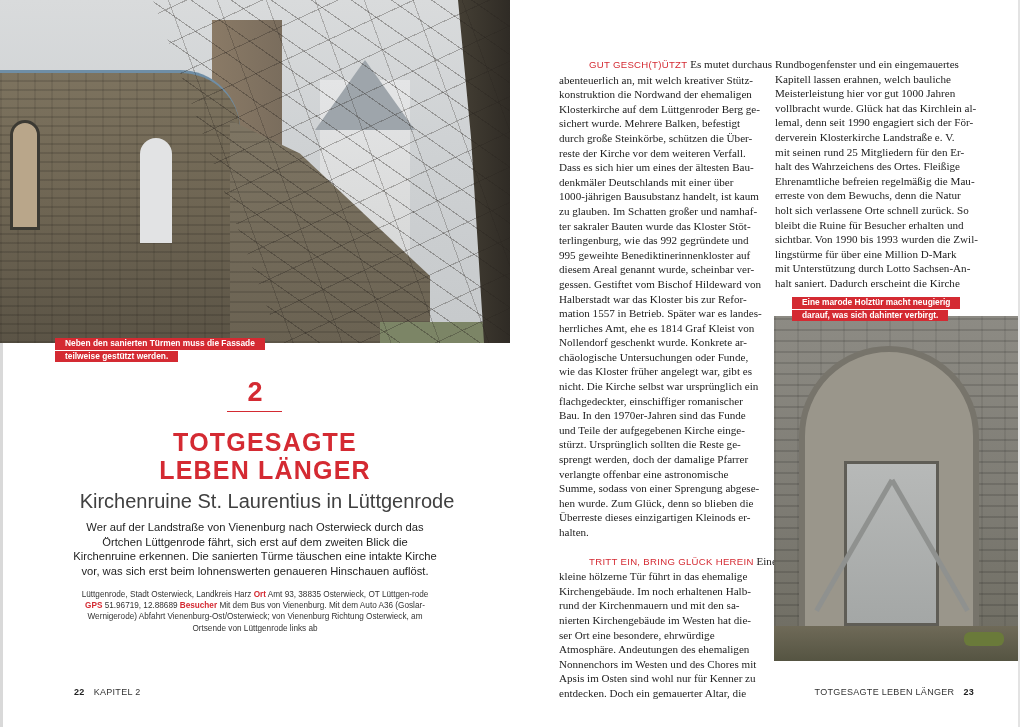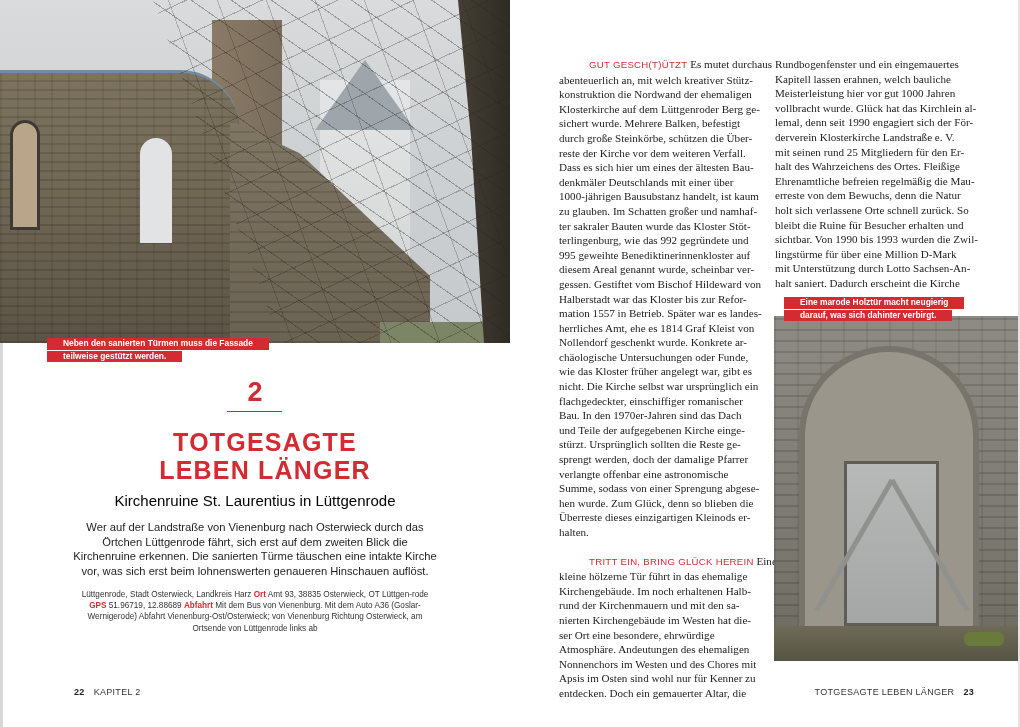--- a/index.html
+++ b/index.html
@@ -98,37 +98,37 @@
     position: absolute; left: 0; bottom: 0; width: 246px; height: 35px;
     background: linear-gradient(180deg, #6f6a58, #555442);
   }
   .photo-door .moss { position: absolute; left: 190px; bottom: 15px; width: 40px; height: 14px; background: #6a7a3a; border-radius: 6px; }
 
   
   .caption {
     position: absolute; font-family: "Liberation Sans", sans-serif; font-weight: bold;
     font-size: 8.4px; line-height: 11.5px; color: #fff;
   }
-  .caption span { background: #d42a32; padding: 0 16px; display: inline-block; margin-bottom: 1px; }
+  .caption span { background: #d42a32; padding: 0 10px; display: inline-block; margin-bottom: 1px; margin-left: 8px; }
   .caption-left { left: 47px; top: 338px; }
   .caption-right { left: 784px; top: 297px; }
 
   
   .chapter-num {
     position: absolute; left: 0; top: 375px; width: 510px; text-align: center;
     font-weight: bold; font-size: 27px; color: #d42a32; line-height: 34px;
   }
   .chapter-rule { position: absolute; left: 227px; top: 411px; width: 55px; height: 1px; background: #d42a32; }
   .title {
     position: absolute; left: 0; top: 428px; width: 510px; text-align: center;
     font-weight: bold; font-size: 25px; line-height: 28px; color: #d42a32; letter-spacing: 1.2px; padding-left: 20px;
   }
   .subtitle {
-    position: absolute; left: 0; top: 492px; width: 510px; text-align: center;
-    font-size: 15px; color: #000000; line-height: 18px;
+    position: absolute; left: 12px; top: 492px; width: 510px; text-align: center;
+    font-size: 20px; color: #404040; line-height: 18px;
   }
   .intro {
     position: absolute; left: 60px; top: 520px; width: 390px; text-align: center;
     font-size: 11.2px; line-height: 14.7px; color: #1e1e1e;
   }
   .info {
     position: absolute; left: 72px; top: 589px; width: 366px; text-align: center;
     font-size: 8.2px; line-height: 11.2px; color: #333;
   }
   .info .key { color: #d42a32; font-weight: bold; }
@@ -195,21 +195,21 @@
       <div>Kirchenruine erkennen. Die sanierten Türme täuschen eine intakte Kirche</div>
       <div>vor, was sich erst beim lohnenswerten genaueren Hinschauen auflöst.</div>
     </div>
 
     <div class="info">
       <span>Lüttgenrode, Stadt Osterwieck, Landkreis Harz</span>
       <span class="key">Ort</span>
       <span>Amt 93, 38835 Osterwieck, OT Lüttgen-rode</span>
       <span class="key">GPS</span>
       <span>51.96719, 12.88689</span>
-      <span class="key">Abfahrt</span>
+      <span class="key">Besucher</span>
       <span>Mit dem Bus von Vienenburg. Mit dem Auto A36 (Goslar-Wernigerode) Abfahrt Vienenburg-Ost/Osterwieck; von Vienenburg Richtung Osterwieck, am Ortsende von Lüttgenrode links ab</span>
     </div>
 
     <div class="footer footer-left">
       <span class="num">22</span><span class="gap"></span><span>KAPITEL 2</span>
     </div>
   </div>
 
   <div class="col col-1" id="col1">
       <div><span class="lead">GUT GESCH(T)ÜTZT</span> <span>Es mutet durchaus</span></div>
@@ -229,21 +229,21 @@
       <div><span>diesem Areal genannt wurde, scheinbar ver-</span></div>
       <div><span>gessen. Gestiftet vom Bischof Hildeward von</span></div>
       <div><span>Halberstadt war das Kloster bis zur Refor-</span></div>
       <div><span>mation 1557 in Betrieb. Später war es landes-</span></div>
       <div><span>herrliches Amt, ehe es 1814 Graf Kleist von</span></div>
       <div><span>Nollendorf geschenkt wurde. Konkrete ar-</span></div>
       <div><span>chäologische Untersuchungen oder Funde,</span></div>
       <div><span>wie das Kloster früher angelegt war, gibt es</span></div>
       <div><span>nicht. Die Kirche selbst war ursprünglich ein</span></div>
       <div><span>flachgedeckter, einschiffiger romanischer</span></div>
-      <div><span>Bau. In den 1970er-Jahren sind das Dach</span></div>
+      <div><span>Bau. In den 1970er-Jahren sind das Funde</span></div>
       <div><span>und Teile der aufgegebenen Kirche einge-</span></div>
       <div><span>stürzt. Ursprünglich sollten die Reste ge-</span></div>
       <div><span>sprengt werden, doch der damalige Pfarrer</span></div>
       <div><span>verlangte offenbar eine astronomische</span></div>
       <div><span>Summe, sodass von einer Sprengung abgese-</span></div>
       <div><span>hen wurde. Zum Glück, denn so blieben die</span></div>
       <div><span>Überreste dieses einzigartigen Kleinods er-</span></div>
       <div><span>halten.</span></div>
       <div class="para-gap"></div>
       <div><span class="lead">TRITT EIN, BRING GLÜCK HEREIN</span> <span>Eine</span></div>

